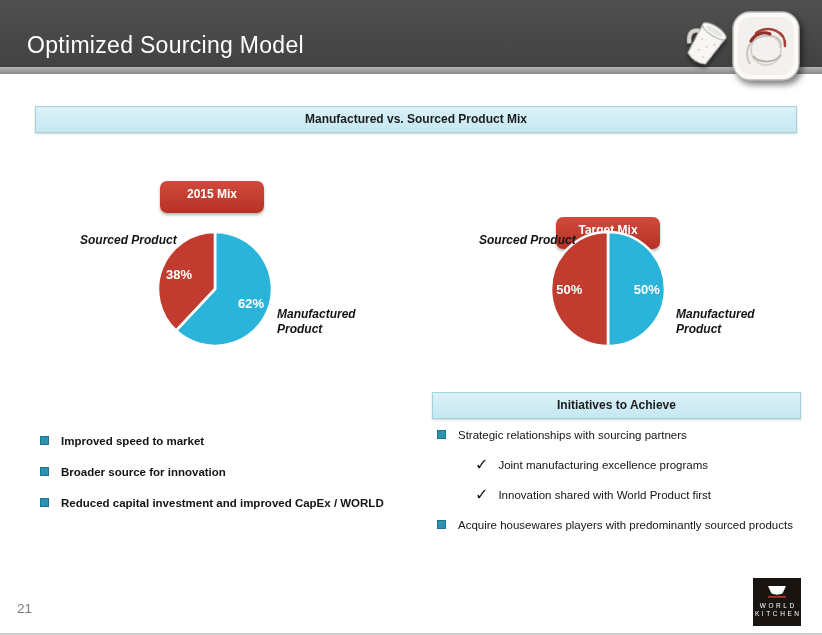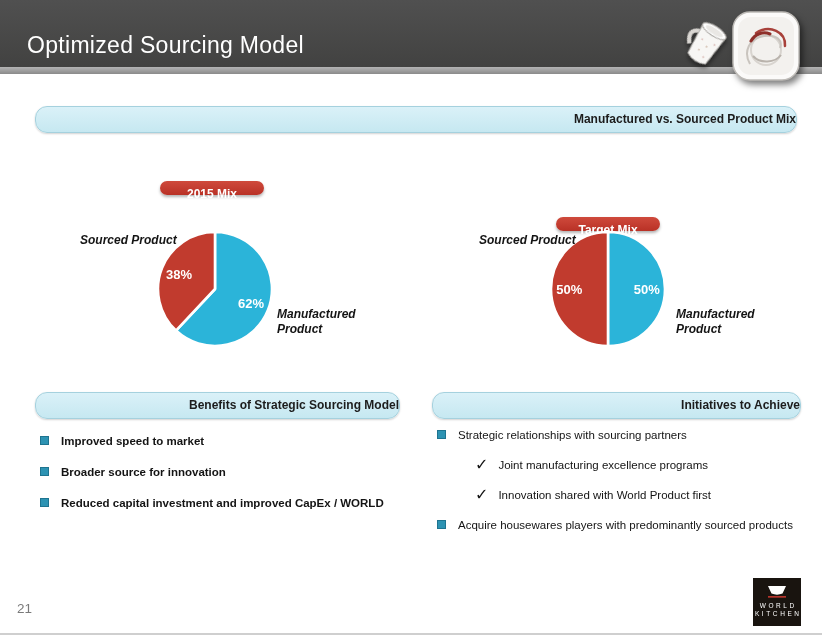--- a/index.html
+++ b/index.html
@@ -17,28 +17,28 @@
   .band   { position:absolute; left:0; top:67px; width:822px; height:7px;
             background:linear-gradient(#b4b4b4,#8a8a8a); }
 
   .mug-wrap   { position:absolute; left:685px; top:19px; width:42px; height:50px;
                 transform:rotate(33deg); filter:drop-shadow(2px 3px 2px rgba(0,0,0,.45)); }
   .plate-wrap { position:absolute; left:730px; top:10px; width:72px; height:74px;
                 filter:drop-shadow(3px 4px 3px rgba(0,0,0,.5)); }
 
   
   .bluebar { position:absolute; height:27px; background:linear-gradient(#daf1f8,#c6e8f1);
-             border:1px solid #a5d1de; border-radius:12px; text-align:right; line-height:25px;
+             border:1px solid #a5d1de; border-radius:0; text-align:center; line-height:25px;
              font-size:12px; font-weight:700; color:#1c1c1c; box-shadow:0 1px 2px rgba(0,0,0,.18); }
   .banner   { left:35px;  top:106px; width:762px; }
   .sb-left  { left:35px;  top:392px; width:365px; }
   .sb-right { left:432px; top:392px; width:369px; }
 
   
-  .chip { position:absolute; top:181px; width:104px; height:14px; border-radius:7px;
+  .chip { position:absolute; top:181px; width:104px; height:32px; border-radius:7px;
           background:linear-gradient(#cf4a3c,#b93126); color:#fff; font-weight:700; font-size:12px;
           text-align:center; line-height:26px; box-shadow:0 2px 3px rgba(0,0,0,.3); }
   .chip-1 { left:160px; } .chip-2 { left:556px;margin-top:36px; }
 
   
   .pie { position:absolute; width:130px; height:130px; }
   .pie-1 { left:150px; top:224px; } .pie-2 { left:543px; top:224px; }
   .pie text { font-family:"Liberation Sans",sans-serif; font-size:13px; font-weight:700; fill:#ffffff; }
 
   .side-label { position:absolute; font-size:12px; font-weight:700; color:#141414; line-height:15px;font-style:italic; }
@@ -119,21 +119,20 @@
       <text x="103.8" y="69.5" text-anchor="middle">50%</text>
       <path d="M65,65 L65.00,122.00 A57,57 0 0 1 65.00,8.00 Z" fill="#C13B2E" stroke="#FFFFFF" stroke-width="2.6" stroke-linejoin="round"></path>
       <text x="26.2" y="69.5" text-anchor="middle">50%</text>
     </svg>
 
   <div class="side-label sp-1">Sourced Product</div>
   <div class="side-label mp-1">Manufactured Product</div>
   <div class="side-label sp-2">Sourced Product</div>
   <div class="side-label mp-2">Manufactured Product</div>
 
-  <div class="bluebar sb-left">Benefits of Strategic Sourcing Model</div>
   <div class="bluebar sb-right">Initiatives to Achieve</div>
 
   <div class="list list-left">
       <div class="li lvl1">
         <span class="mk-square"></span>
         <span class="li-text">Improved speed to market</span>
       </div>
       <div class="li lvl1">
         <span class="mk-square"></span>
         <span class="li-text">Broader source for innovation</span>

